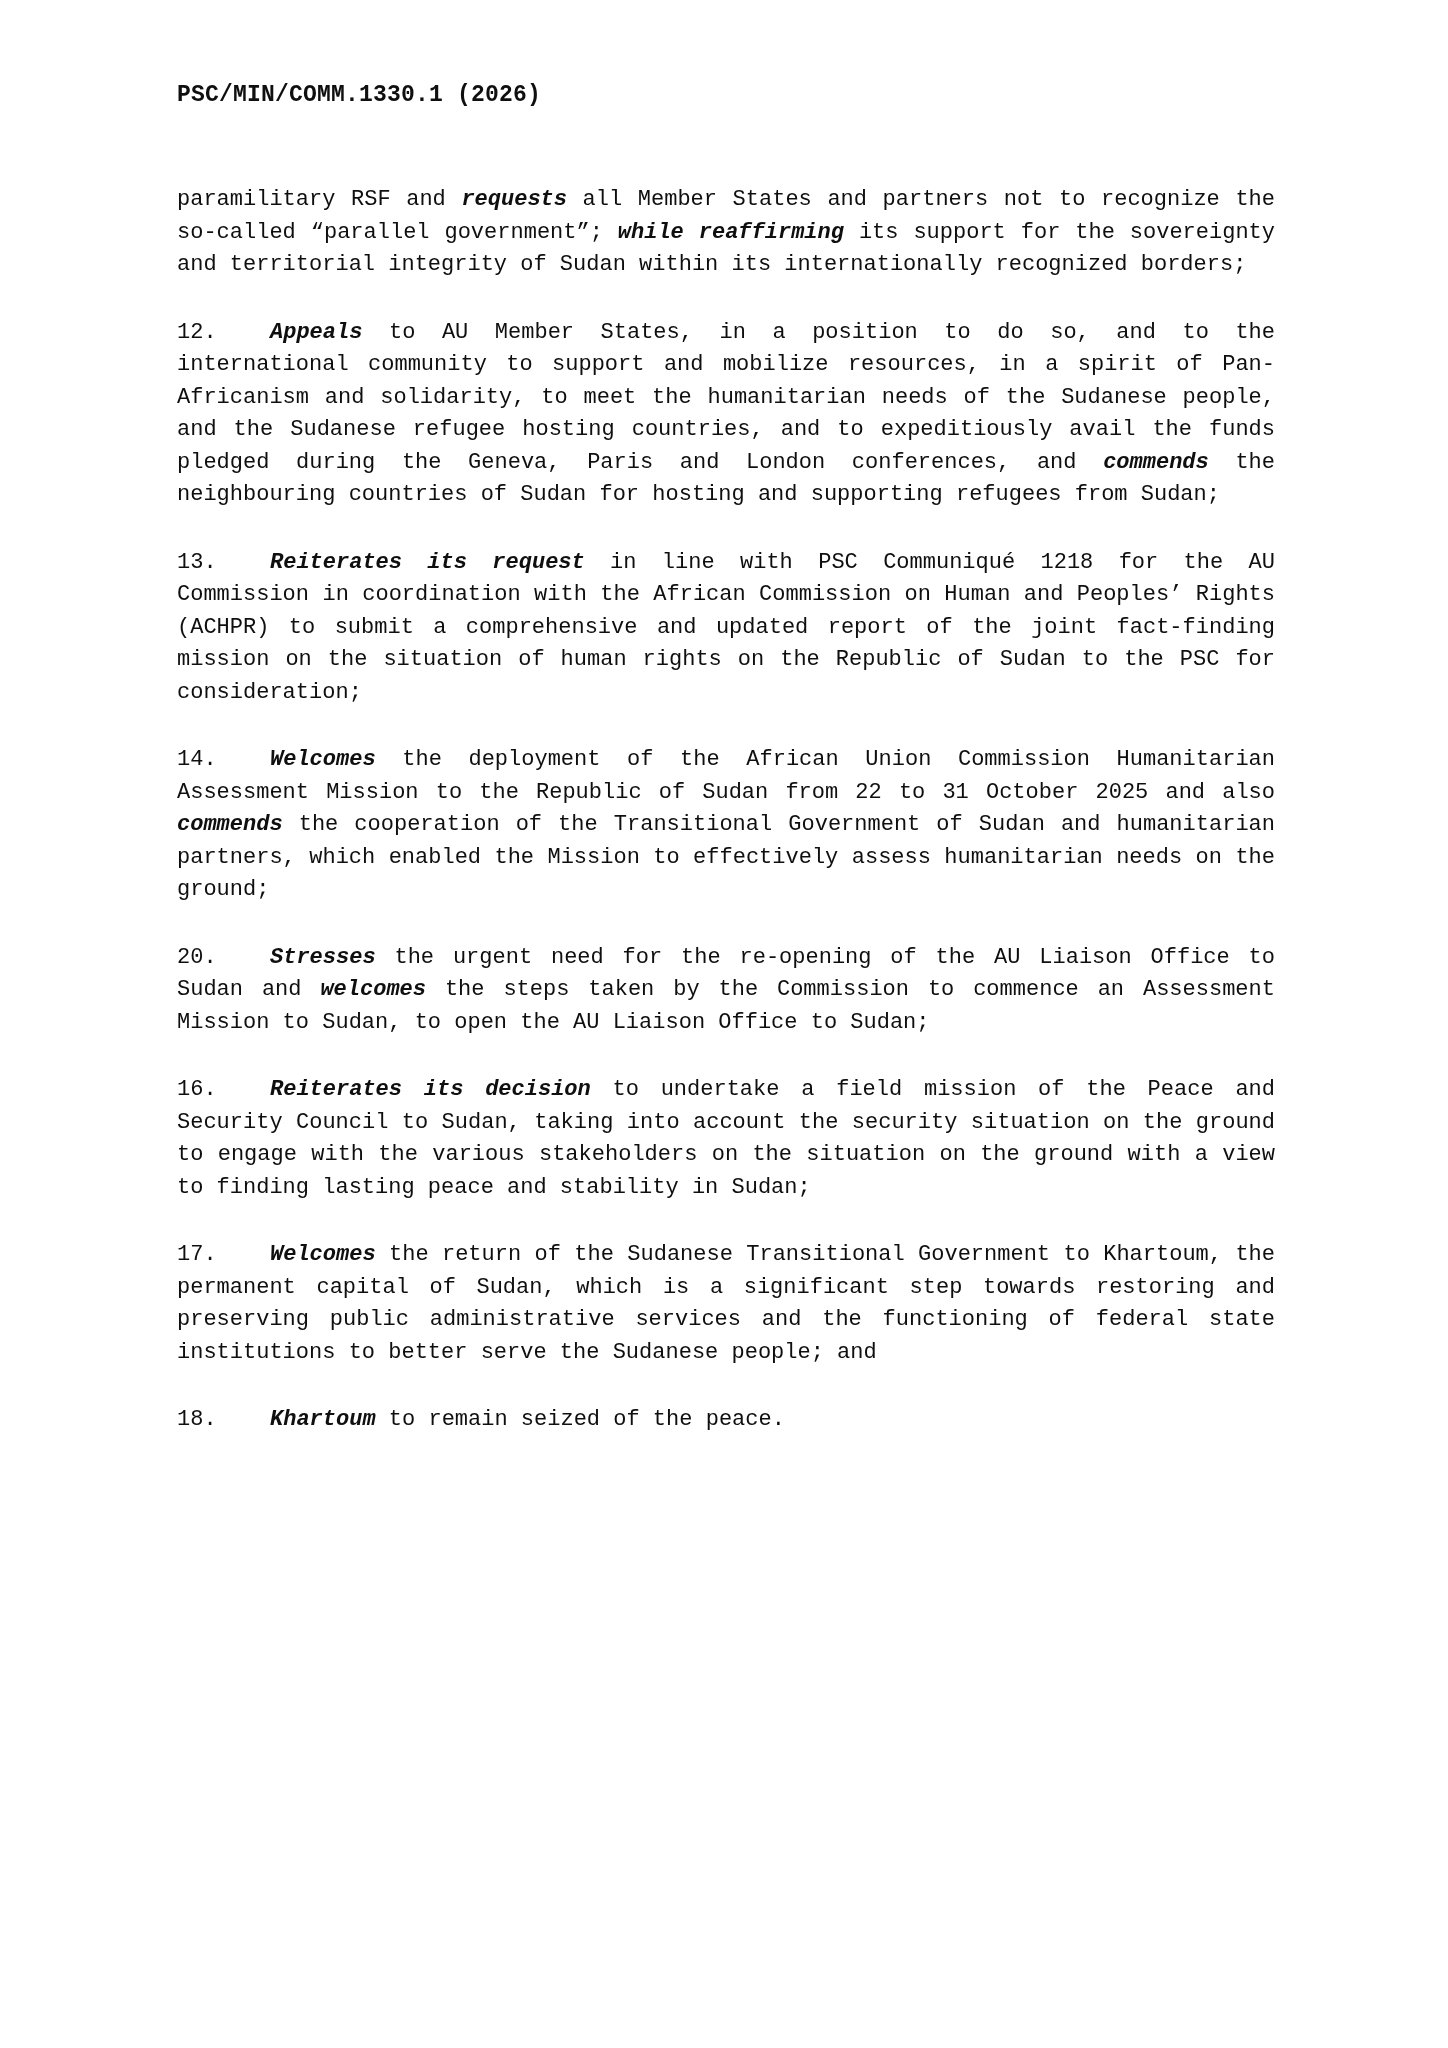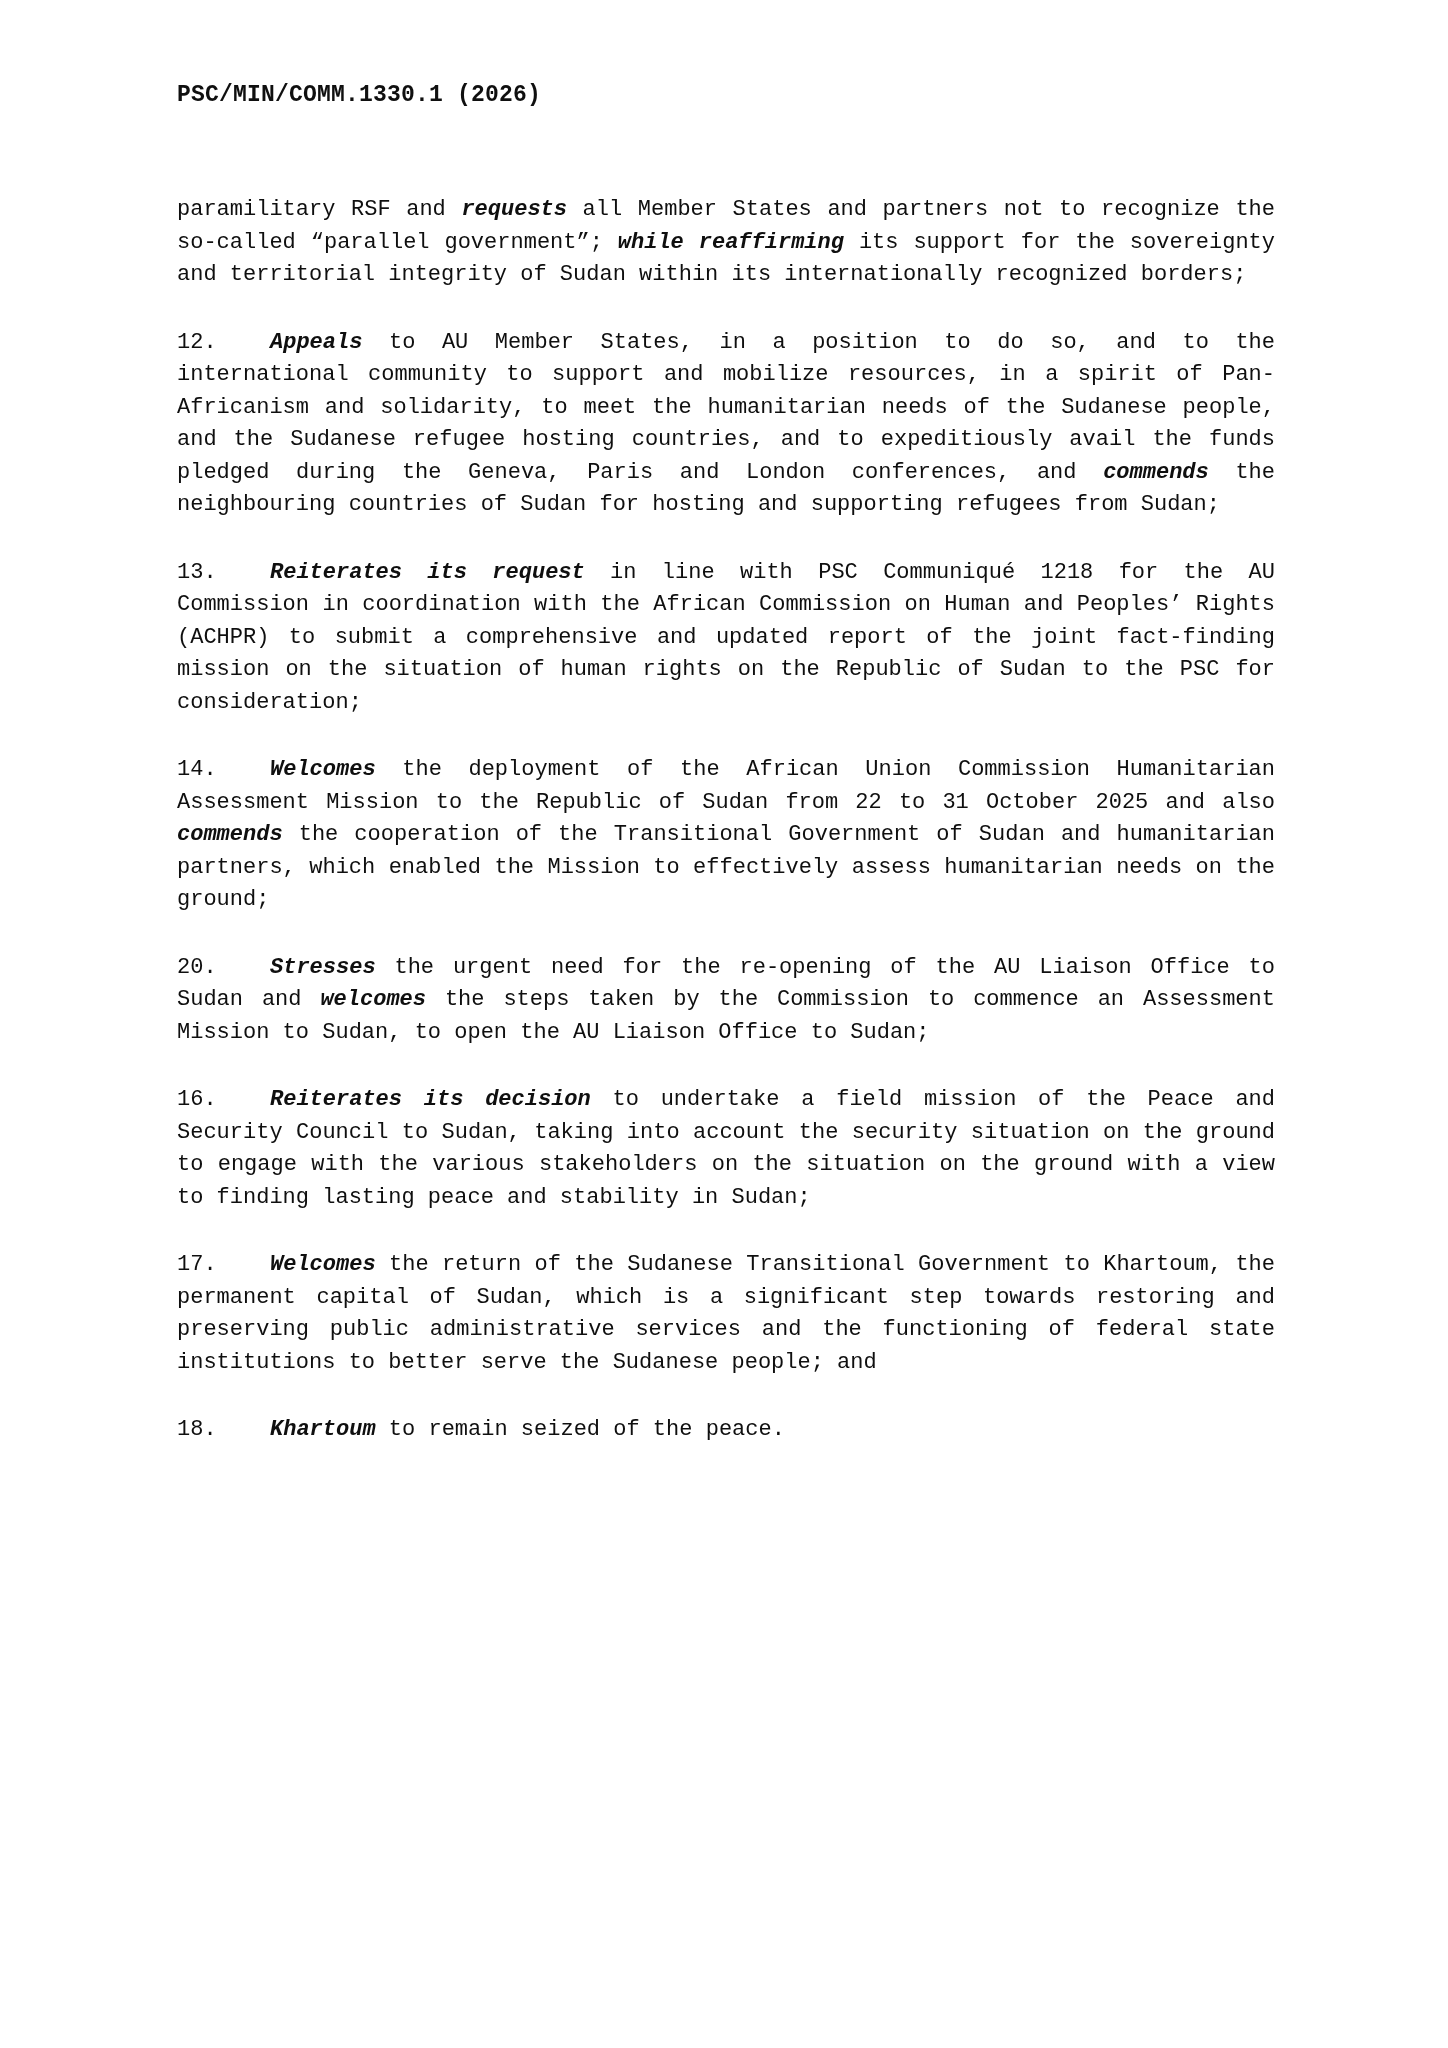--- a/index.html
+++ b/index.html
@@ -21,21 +21,21 @@
     letter-spacing:0.2px;
     white-space:nowrap;
   }
   .content{
     position:absolute;
     left:177px;
     top:184px;
     width:1098px;
   }
   .para{
-    margin:10px 0 35px 0;
+    margin:0 0 35px 0;
     font-size:22px;
     line-height:32.5px;
     text-align:justify;
     text-justify:inter-word;
   }
   .pnum{
     display:inline-block;
     width:93px;
     font-weight:400;
     font-style:normal;

